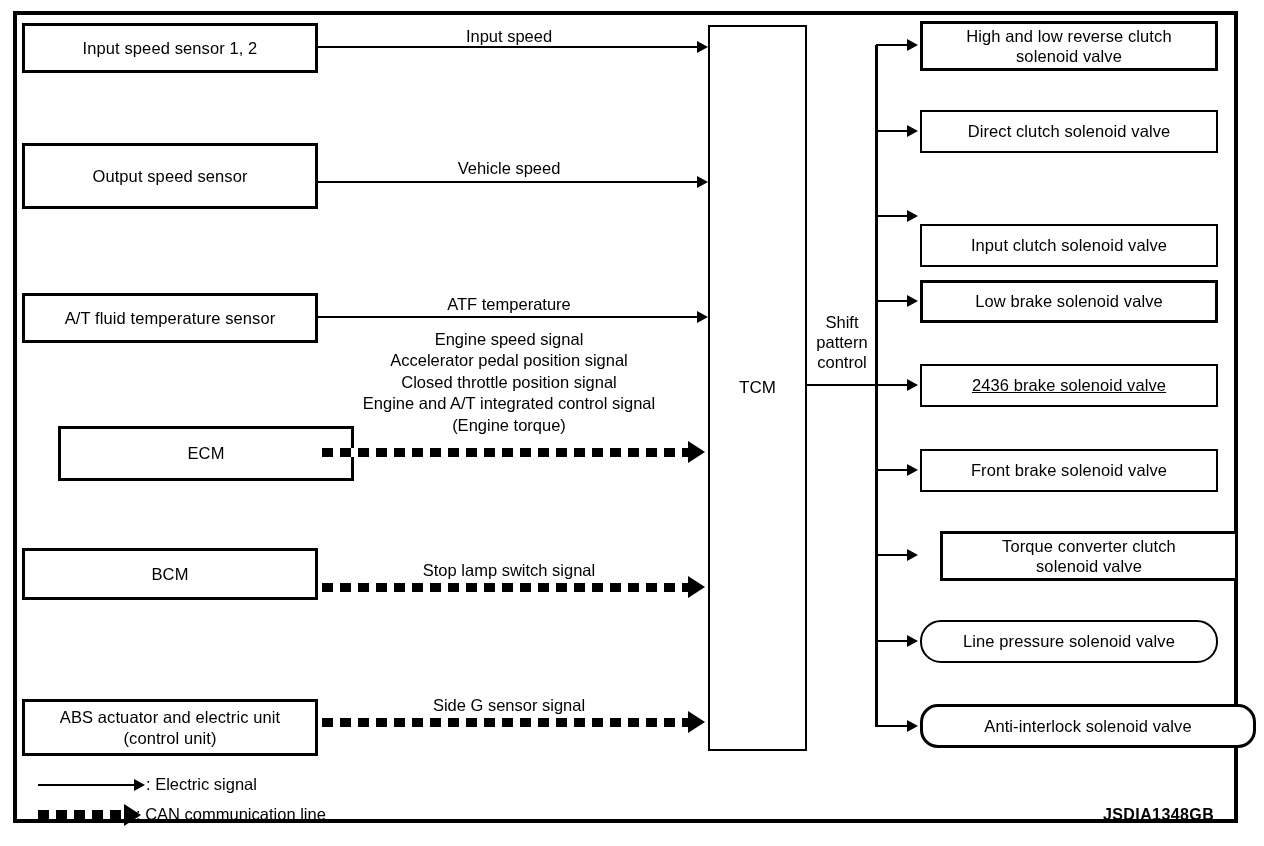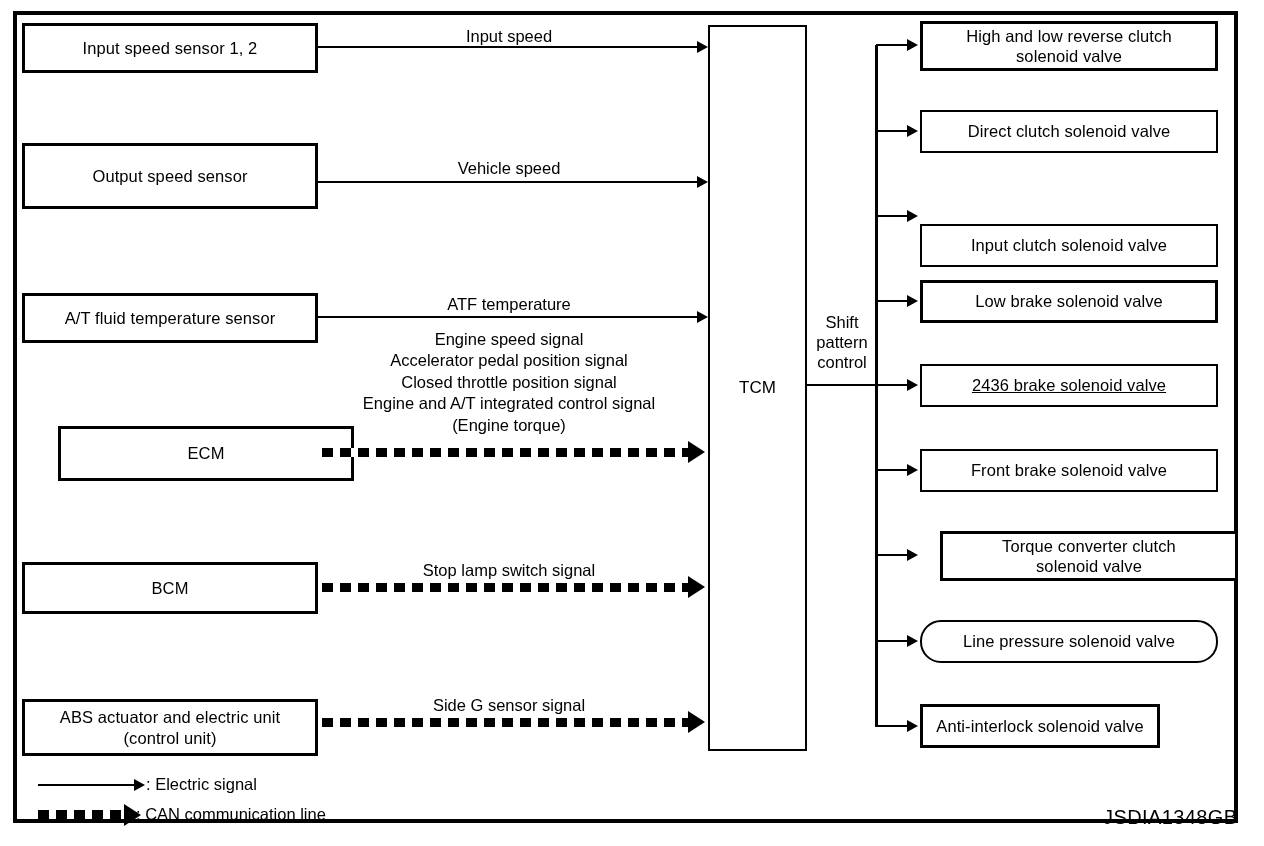--- a/index.html
+++ b/index.html
@@ -130,22 +130,22 @@
     width: 86px;
     height: 9px;
     background-color: #000;
     background-image: repeating-linear-gradient(
         to right,
         #000 0px, #000 11px,
         #fff 11px, #fff 18px);
   }
   .code-label {
     position: absolute;
-    font-size: 20px;
-    font-weight: 400;
+    font-size: 16px;
+    font-weight: 700;
     letter-spacing: 0.4px;
     white-space: pre;
   }
 </style>
 </head>
 <body>
 
 <div id="diagram">
 
   <div class="frame"></div>
@@ -159,21 +159,21 @@
   </div>
 
   <div class="box thick" style="left:22px; top:293px; width:296px; height:50px;">
     <span>A/T fluid temperature sensor</span>
   </div>
 
   <div class="box thick" style="left:22px; top:426px; width:296px; height:55px;margin-left:36px;">
     <span>ECM</span>
   </div>
 
-  <div class="box thick" style="left:22px; top:562px; width:296px; height:52px;">
+  <div class="box thick" style="left:22px; top:548px; width:296px; height:52px;">
     <span>BCM</span>
   </div>
 
   <div class="box thick" style="left:22px; top:699px; width:296px; height:57px; white-space:pre;">
     <span>ABS actuator and electric unit
 (control unit)</span>
   </div>
 
   <div class="hline" style="left:318px; top:46px; width:380px;"></div>
   <div class="arrow-r" style="left:697px; top:41px;"></div>
@@ -259,21 +259,21 @@
   </div>
 
   <div class="hline" style="left:876px; top:640px; width:32px;"></div>
   <div class="arrow-r" style="left:907px; top:635px;"></div>
   <div class="box" style="left:920px; top:620px; width:298px; height:43px;border-radius:21px;">
     <span>Line pressure solenoid valve</span>
   </div>
 
   <div class="hline" style="left:876px; top:725px; width:32px;"></div>
   <div class="arrow-r" style="left:907px; top:720px;"></div>
-  <div class="box thick" style="left:920px; top:704px; width:240px; height:44px;">
+  <div class="box thick" style="left:920px; top:704px; width:336px; height:44px;border-radius:18px;">
     <span>Anti-interlock solenoid valve</span>
   </div>
 
   <div class="legend-row" style="left:38px; top:775px;">
     <span class="legend-plain-line">
       <span class="arrow-r" style="left:96px; top:-5px;"></span>
     </span>
     <span class="legend-text">: Electric signal</span>
   </div>
 

